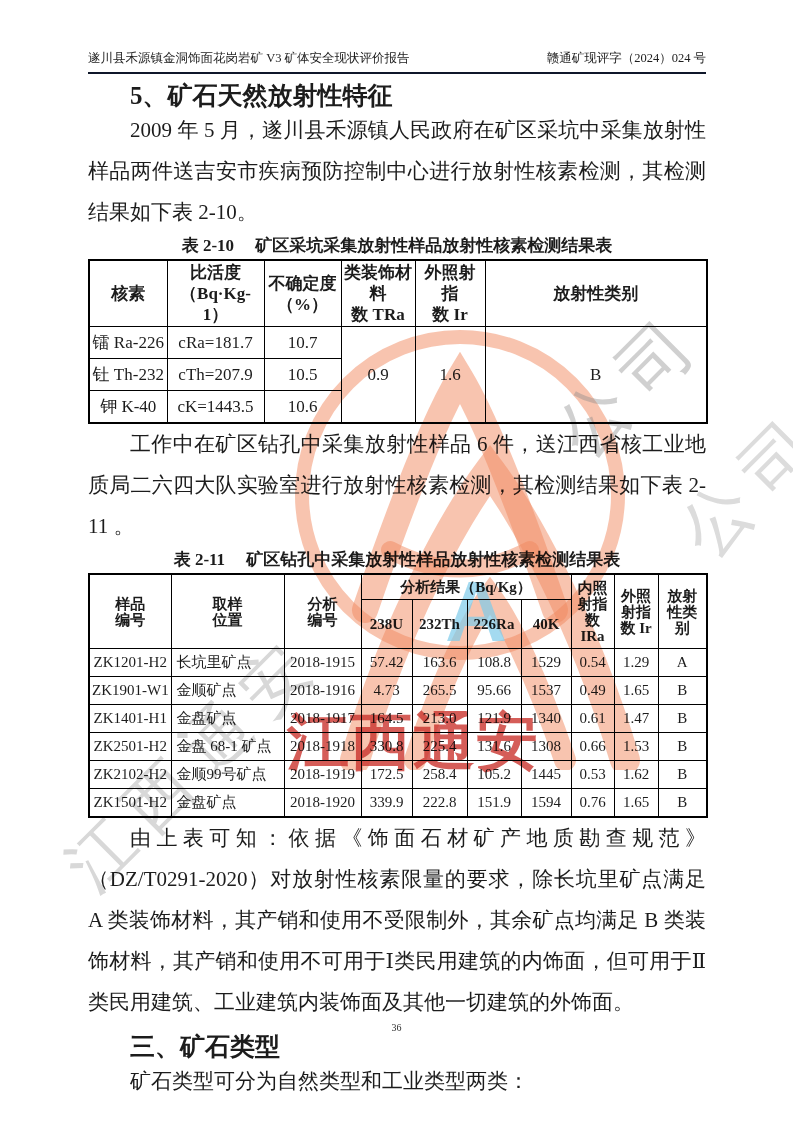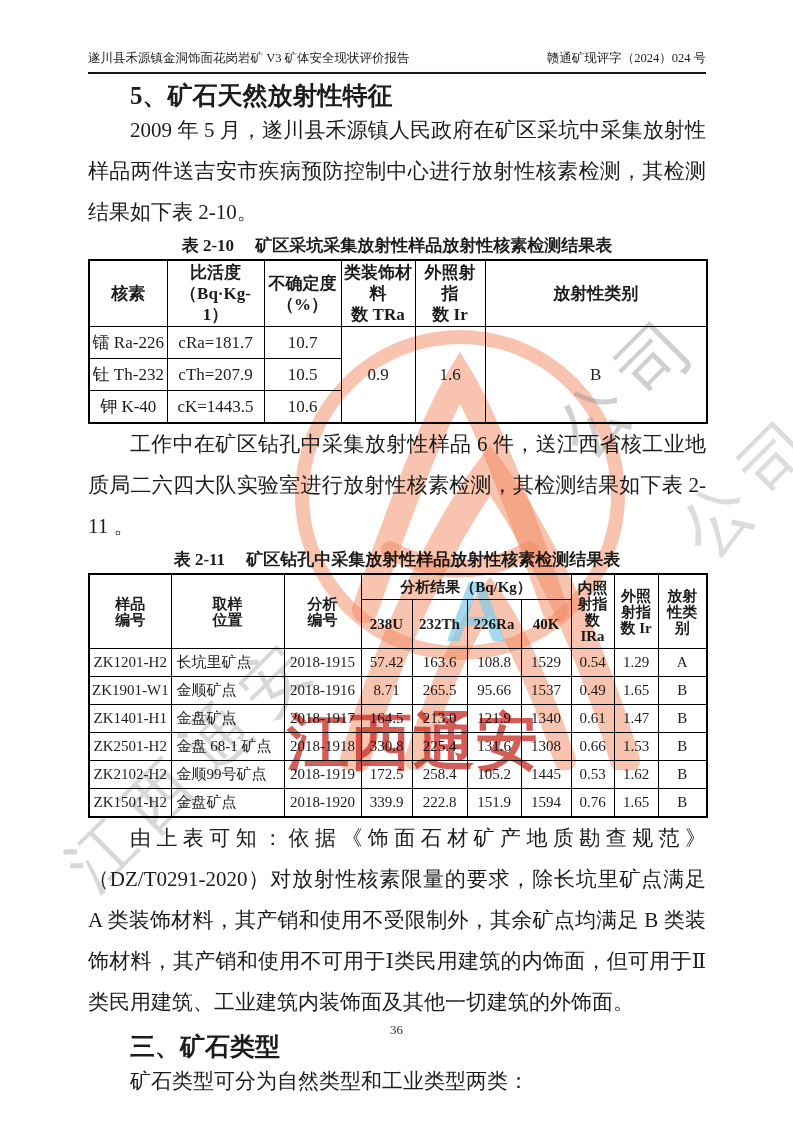--- a/index.html
+++ b/index.html
@@ -23,21 +23,21 @@
   td{vertical-align:middle;text-align:center;padding:1px 2px;overflow:hidden;}
   .t10 th{font-size:17px;line-height:21px;height:42px;}
   .t10 td{font-size:17px;height:29px;}
   .t11 th{font-size:15px;line-height:16px;}
   .t11 .grp-row th{height:22px;}
   .t11 .sub-row th{height:46px;}
   .t11 td{font-size:15px;height:25px;white-space:nowrap;}
   .t11 td.left{text-align:left;padding-left:5px;}
   .t10 td.c-nuclide{text-align:center;}
   
-  .page-num{position:absolute;left:0;right:0;top:1022px;text-align:center;font-size:13px;color:#2e2e2e;z-index:1;}
+  .page-num{position:absolute;left:0;right:0;top:1022px;text-align:center;font-size:10px;color:#2e2e2e;z-index:1;}
   
   .watermark{position:absolute;inset:0;z-index:2;pointer-events:none;mix-blend-mode:multiply;}
   .watermark *{position:absolute;}
   .wm-seal{left:265px;top:315px;}
   .wm-swoosh{left:330px;top:440px;}
   .wm-blue-a{left:445px;top:568px;font-family:"Liberation Sans","DejaVu Sans",sans-serif;
              font-size:86px;font-weight:bold;color:#7ecbea;opacity:.7;line-height:1;}
   .wm-red{left:287px;top:708px;font-size:62px;font-weight:bold;color:#c9302a;opacity:.78;
           line-height:1.1;letter-spacing:1px;white-space:nowrap;}
   .wm-gray{color:#8a8a8a;font-size:70px;line-height:1;letter-spacing:16px;white-space:nowrap;
@@ -177,21 +177,21 @@
             <td>108.8</td>
             <td>1529</td>
             <td>0.54</td>
             <td>1.29</td>
             <td>A</td>
           </tr>
           <tr>
             <td>ZK1901-W1</td>
             <td class="left">金顺矿点</td>
             <td>2018-1916</td>
-            <td>8.71</td>
+            <td>4.73</td>
             <td>265.5</td>
             <td>95.66</td>
             <td>1537</td>
             <td>0.49</td>
             <td>1.65</td>
             <td>B</td>
           </tr>
           <tr>
             <td>ZK1401-H1</td>
             <td class="left">金盘矿点</td>

